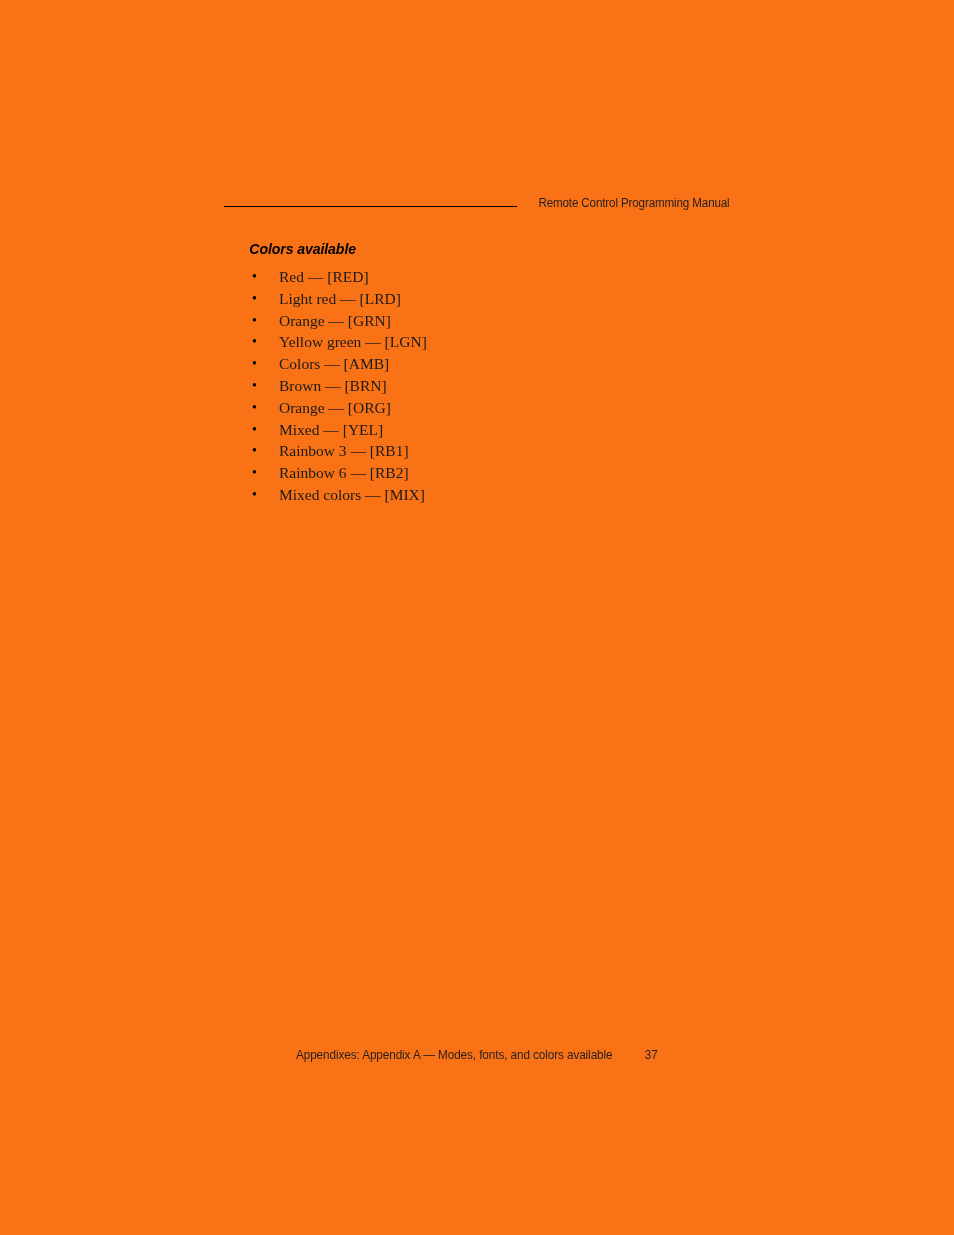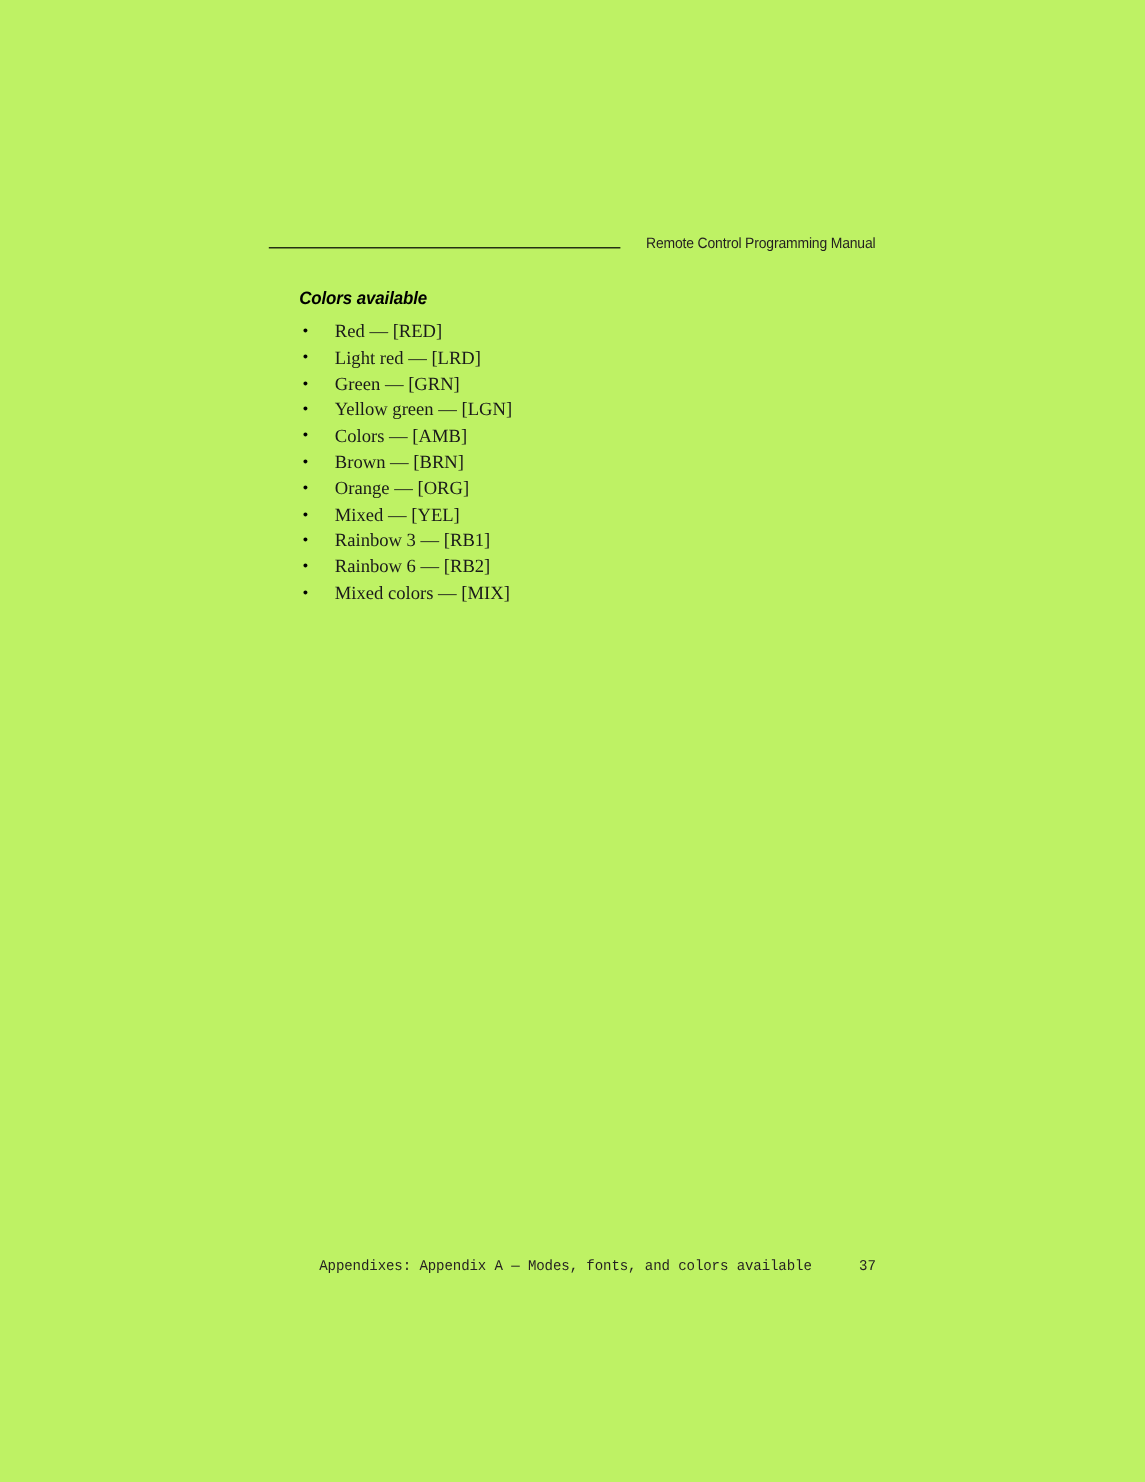--- a/index.html
+++ b/index.html
@@ -11,21 +11,21 @@
     width: 954px;
     height: 1235px;
     position: relative;
     font-family: "Liberation Serif", serif;
     -webkit-font-smoothing: antialiased;
   }
 
   .page {
     position: absolute;
     inset: 0;
-    background: #bef264;
+    background: #f97316;
   }
 
   
   .header {
     position: absolute;
     left: 224px;
     top: 190px;
     width: 506px;
     height: 26px;
     display: flex;
@@ -96,22 +96,22 @@
   }
 
   
   .footer {
     position: absolute;
     left: 224px;
     top: 1048px;
     width: 506px;
     display: flex;
     align-items: baseline;
-    justify-content: flex-end;
-    font-family: Liberation Mono, monospace;
+    justify-content: center;
+    font-family: Liberation Sans, sans-serif;
     font-size: 12.5px;
     color: #231f20;
   }
   .footer-text {
     white-space: nowrap;
     letter-spacing: -0.1px;
     transform: scaleX(0.94);
     transform-origin: left center;
   }
   .footer-page {
@@ -139,21 +139,21 @@
       <li>
         <span class="bullet-dot">•</span>
         <span>Red — [RED]</span>
       </li>
       <li>
         <span class="bullet-dot">•</span>
         <span>Light red — [LRD]</span>
       </li>
       <li>
         <span class="bullet-dot">•</span>
-        <span>Green — [GRN]</span>
+        <span>Orange — [GRN]</span>
       </li>
       <li>
         <span class="bullet-dot">•</span>
         <span>Yellow green — [LGN]</span>
       </li>
       <li>
         <span class="bullet-dot">•</span>
         <span>Colors — [AMB]</span>
       </li>
       <li>

